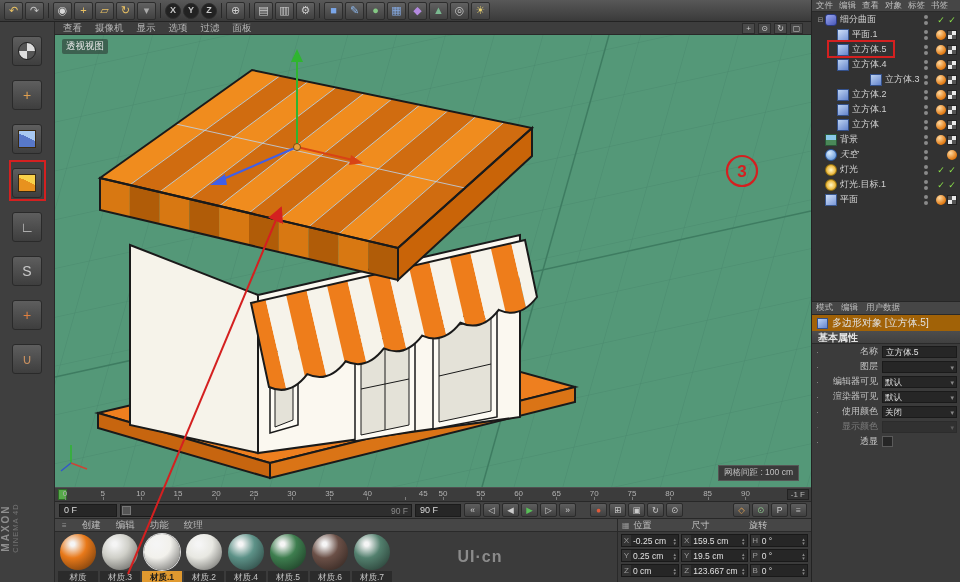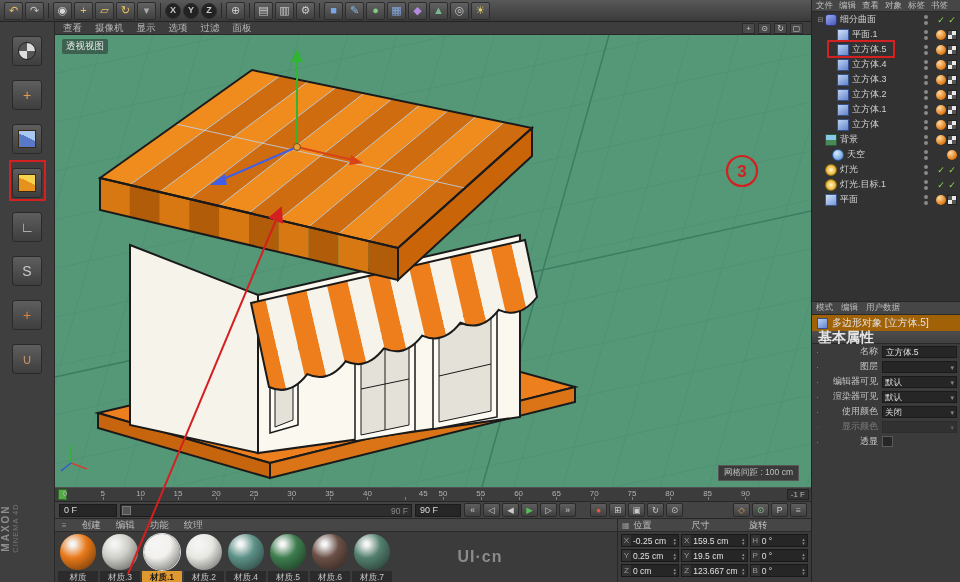--- a/index.html
+++ b/index.html
@@ -95,21 +95,21 @@
 .omi-sky{background:radial-gradient(circle at 35% 30%,#d8ecff,#5088d0);border-radius:50%;border:1px solid #2a58a0;}
 .omi-light{background:radial-gradient(circle at 50% 50%,#fff8c8,#e8b030 70%);border-radius:50%;border:1px solid #907010;}
 
 #am{position:absolute;left:0;top:302px;width:149px;}
 #am-menu{height:13px;background:#464646;border-bottom:1px solid #2a2a2a;display:flex;align-items:center;gap:8px;padding:0 4px;font-size:8.5px;color:#bdbdbd;}
 #am-title{height:16px;display:flex;align-items:center;gap:4px;padding:0 5px;font-size:10px;color:#e0e0e0;background:#a16207;}
 #am-title .ticon{width:11px;height:11px;background:linear-gradient(145deg,#bcd2f2,#6484cc);border:1px solid #33508a;}
 #am-tabs{display:flex;height:15px;border-bottom:1px solid #2a2a2a;}
 .amtab{flex:1;display:flex;align-items:center;justify-content:center;font-size:9px;background:#3a3a3a;color:#b4b4b4;border-right:1px solid #2a2a2a;}
 .amtab.active{background:linear-gradient(#6d6d6d,#4c4c4c);color:#f0f0f0;}
-#am-section{height:13px;line-height:13px;background:linear-gradient(#4d4d4d,#404040);border-bottom:1px solid #2a2a2a;font-size:14px;color:#e4e4e4;padding:0 6px;font-weight:bold;}
+#am-section{height:13px;line-height:13px;background:linear-gradient(#4d4d4d,#404040);border-bottom:1px solid #2a2a2a;font-size:10px;color:#e4e4e4;padding:0 6px;font-weight:bold;}
 .amrow{display:flex;align-items:center;height:15px;padding:0 4px;font-size:9px;}
 .amrow.disabled{opacity:.45;}
 .amdot{width:6px;color:#8a8a8a;font-size:9px;}
 .amlabel{width:56px;text-align:right;margin-right:4px;color:#c4c4c4;white-space:nowrap;overflow:hidden;flex:0 0 auto;}
 .amin{flex:1;background:#262626;border:1px solid #1a1a1a;height:12px;line-height:11px;padding:0 3px;color:#e2e2e2;font-size:8.5px;}
 .amdrop{flex:1;display:flex;background:#262626;border:1px solid #1a1a1a;height:12px;line-height:11px;padding:0 2px;color:#ddd;font-size:8.5px;}
 .amdroptext{flex:1;}
 .amarrow{color:#888;font-size:7px;}
 .amcheck{width:11px;height:11px;background:#262626;border:1px solid #5a5a5a;}
 
@@ -568,21 +568,21 @@
           <span class="omlabel">立方体.4</span>
           <span class="omdots">
             <span class="omdot"></span>
             <span class="omdot"></span>
           </span>
           <span class="omtags">
             <span class="omtag tag-mat"></span>
             <span class="omtag tag-checker"></span>
           </span>
         </div>
-        <div class="omrow" style="padding-left: 16px;">
+        <div class="omrow" style="padding-left: 16px; margin-left: 33px;">
           <span class="omexp"></span>
           <span class="omicon omi-cube"></span>
           <span class="omlabel">立方体.3</span>
           <span class="omdots">
             <span class="omdot"></span>
             <span class="omdot"></span>
           </span>
           <span class="omtags">
             <span class="omtag tag-mat"></span>
             <span class="omtag tag-checker"></span>
@@ -633,21 +633,21 @@
           <span class="omlabel">背景</span>
           <span class="omdots">
             <span class="omdot"></span>
             <span class="omdot"></span>
           </span>
           <span class="omtags">
             <span class="omtag tag-mat"></span>
             <span class="omtag tag-checker"></span>
           </span>
         </div>
-        <div class="omrow" style="padding-left: 11px;">
+        <div class="omrow" style="padding-left: 4px; font-style: italic;">
           <span class="omexp"></span>
           <span class="omicon omi-sky"></span>
           <span class="omlabel">天空</span>
           <span class="omdots">
             <span class="omdot"></span>
             <span class="omdot"></span>
           </span>
           <span class="omtags">
             <span class="omtag tag-mat"></span>
           </span>

